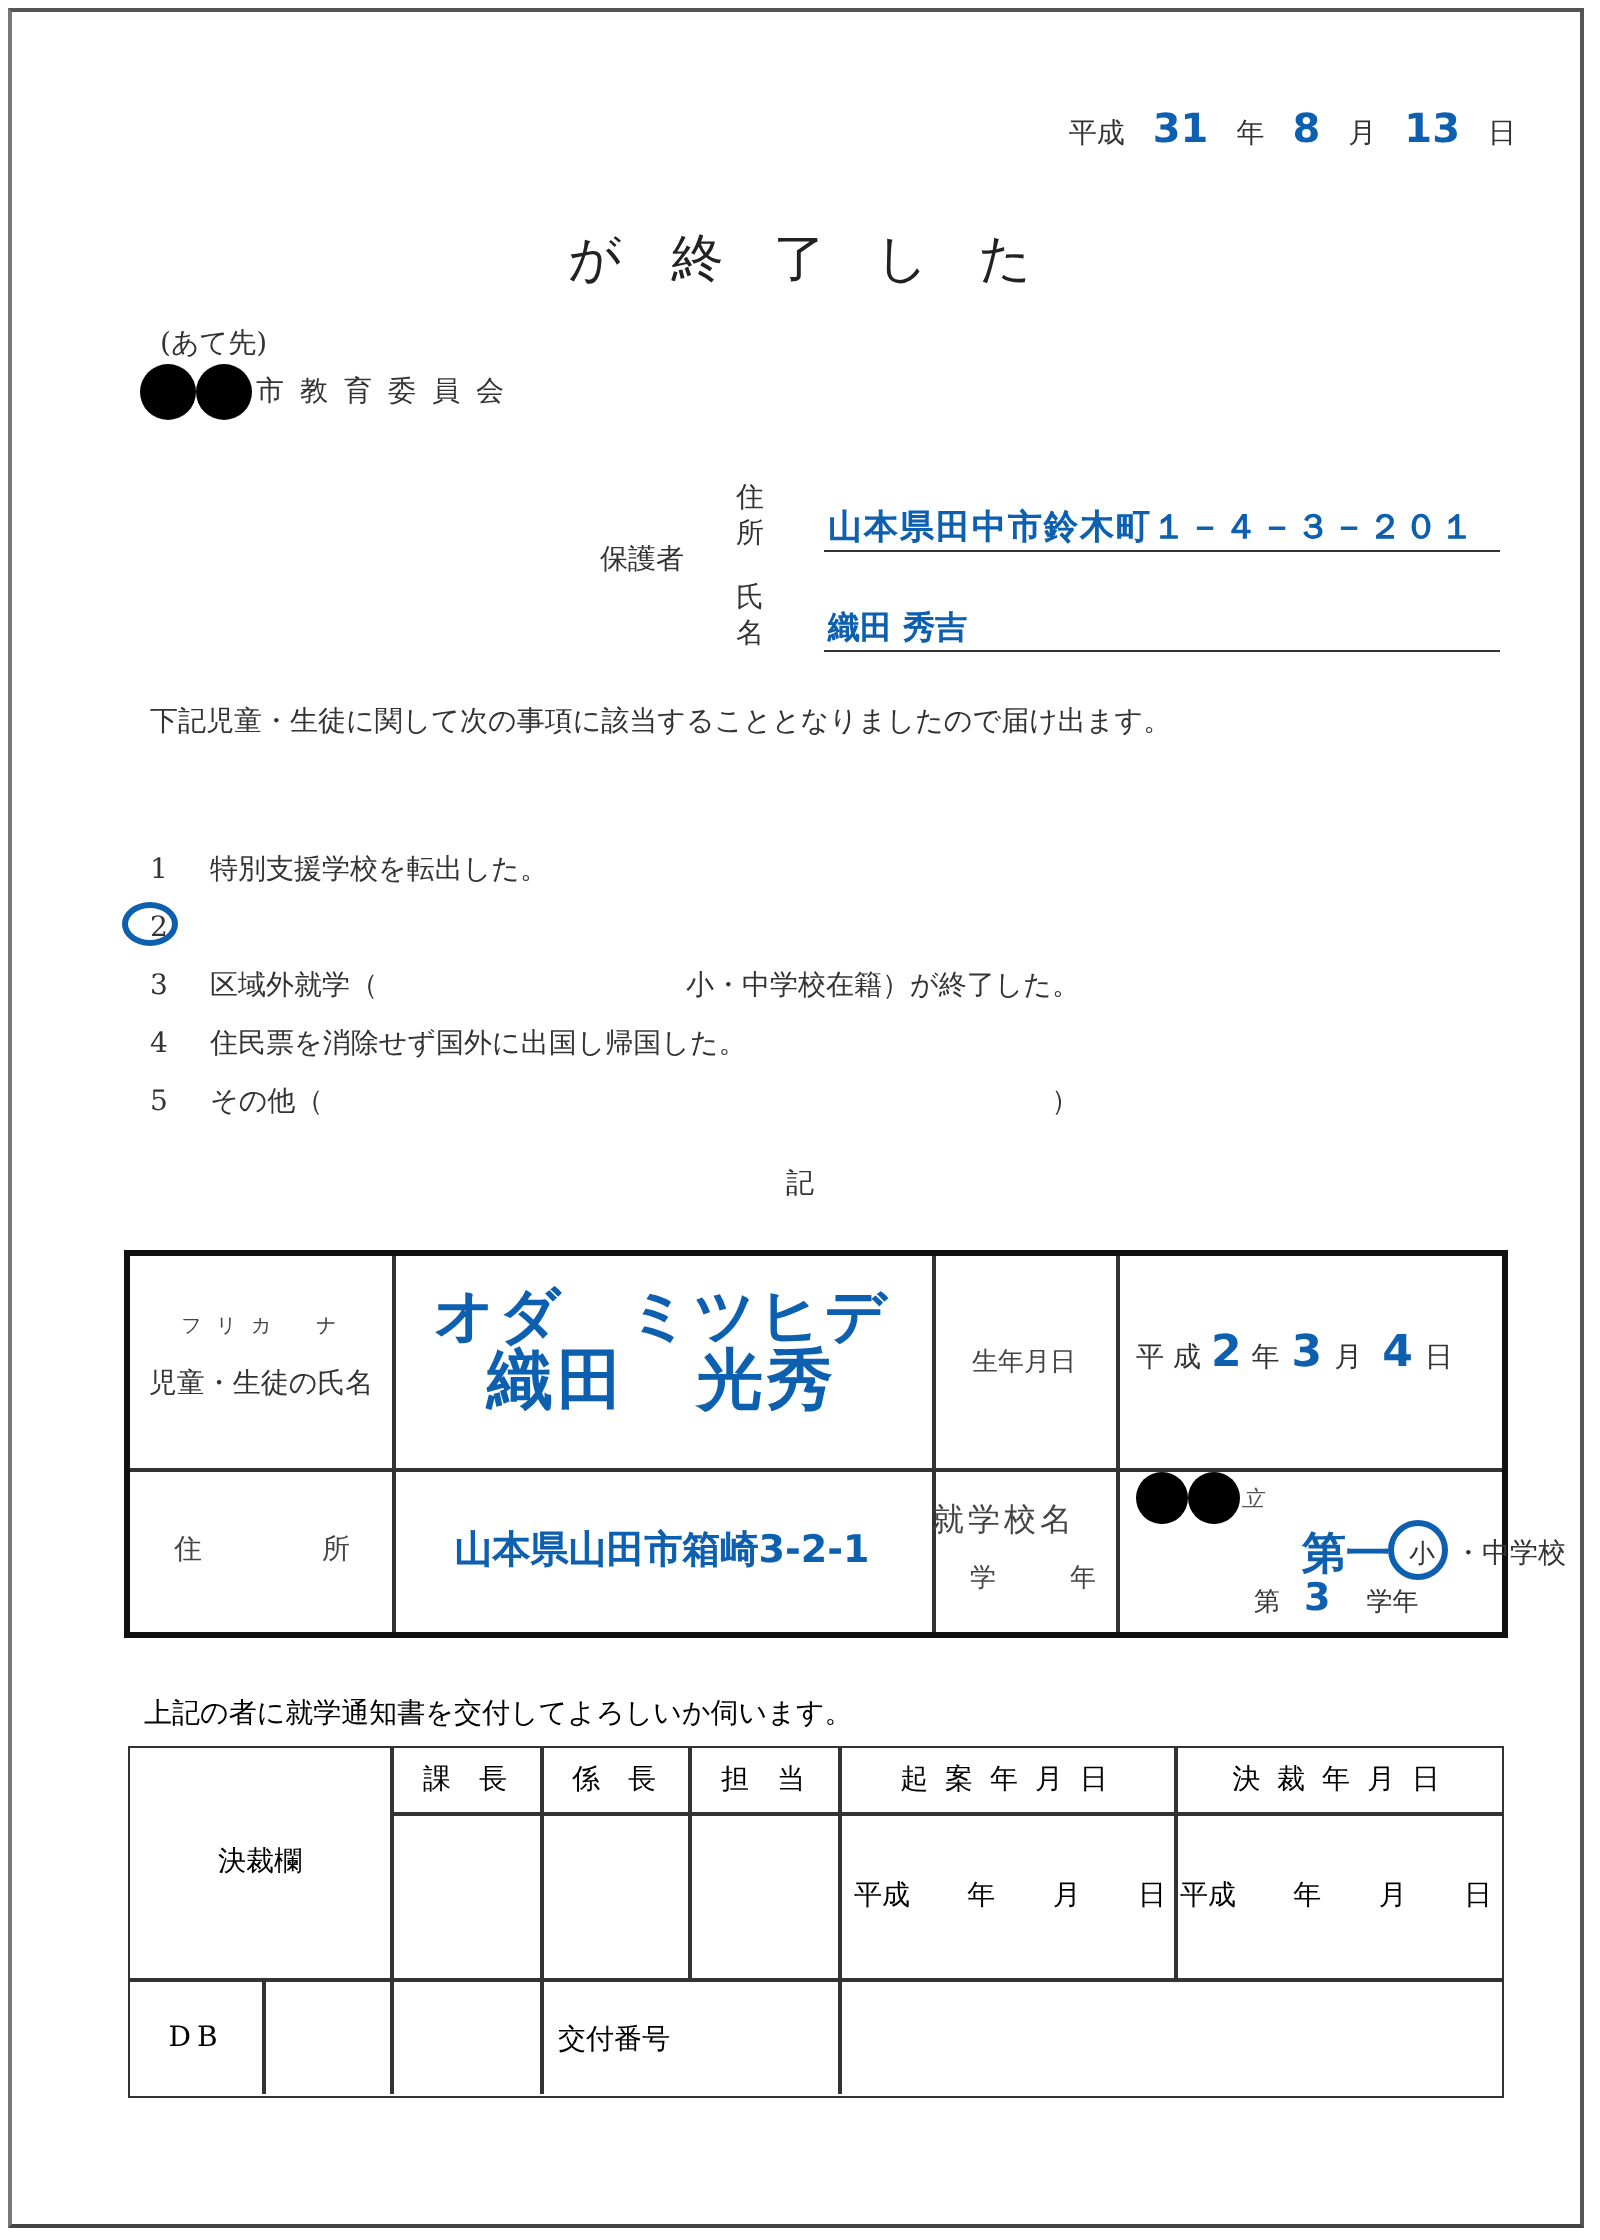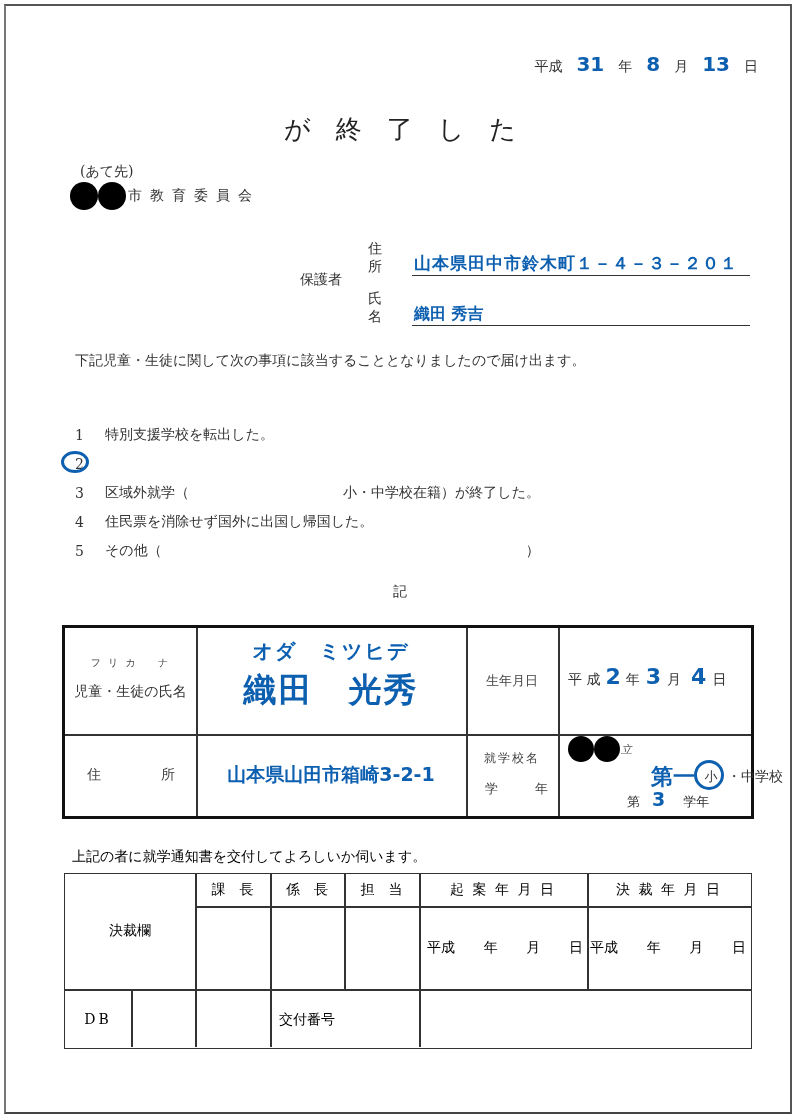--- a/index.html
+++ b/index.html
@@ -112,37 +112,37 @@
 
 <div class="main-table">
 
   <div class="vline" style="left:131px; top:0; height:188px;"></div>
   <div class="vline" style="left:401px; top:0; height:188px;"></div>
   <div class="vline" style="left:493px; top:0; height:188px;"></div>
   <div class="hline" style="left:0; top:106px; width:686px;"></div>
 
   <div class="cell abs" style="left:0; top:28px; width:131px; text-align:center; font-size:10px; color:#444; letter-spacing:2px;">フ リ カ ゙ ナ</div>
   <div class="cell abs" style="left:0; top:55px; width:131px; text-align:center; font-size:14px; color:#333;">児童・生徒の氏名</div>
-  <div class="cell abs blue" style="left:131px; top:10px; width:270px; text-align:center; font-size:20px; letter-spacing:2px;">オダ　ミツヒデ</div>
+  <div class="cell abs blue" style="left:131px; top:10px; width:270px; text-align:center; font-size:30px; letter-spacing:2px;">オダ　ミツヒデ</div>
   <div class="cell abs blue" style="left:131px; top:40px; width:270px; text-align:center; font-size:33px; letter-spacing:2px;">織田　光秀</div>
   <div class="cell abs" style="left:401px; top:44px; width:92px; text-align:center; font-size:13px; color:#444;">生年月日</div>
   <div class="cell abs" style="left:503px; top:36px; display:flex; align-items:baseline; font-size:14px; color:#333;">
     <span>平 成</span>
     <span class="blue" style="font-size:22px; margin:0 5px;">2</span>
     <span>年</span>
     <span class="blue" style="font-size:22px; margin:0 6px;">3</span>
     <span>月</span>
     <span class="blue" style="font-size:22px; margin:0 6px 0 10px;">4</span>
     <span>日</span>
   </div>
 
   <div class="cell abs" style="left:22px; top:138px; font-size:14px; color:#444;">住</div>
   <div class="cell abs" style="left:96px; top:138px; font-size:14px; color:#444;">所</div>
   <div class="cell abs blue" style="left:131px; top:134px; width:270px; text-align:center; font-size:19px;">山本県山田市箱崎3-2-1</div>
-  <div class="cell abs" style="left:401px; top:122px; width:92px; text-align:center; font-size:12px; color:#444; letter-spacing:2px;">就学校名</div>
+  <div class="cell abs" style="left:401px; top:122px; width:92px; font-size:16px; color:#444; letter-spacing:2px;">就学校名</div>
   <div class="cell abs" style="left:420px; top:152px; font-size:13px; color:#444;">学</div>
   <div class="cell abs" style="left:470px; top:152px; font-size:13px; color:#444;">年</div>
 
   <div class="cell abs" style="left:503px; top:108px; display:flex; align-items:center;">
     <span class="dot" style="width:26px;height:26px;"></span>
     <span class="dot" style="width:26px;height:26px;"></span>
     <span style="font-size:11px; color:#555; font-style:italic; margin-left:1px;">立</span>
   </div>
   <div class="cell abs" style="left:558px; top:134px; display:flex; align-items:center; font-size:14px; color:#333;">
     <span class="blue" style="font-size:22px;margin-left:28px;">第一</span>

